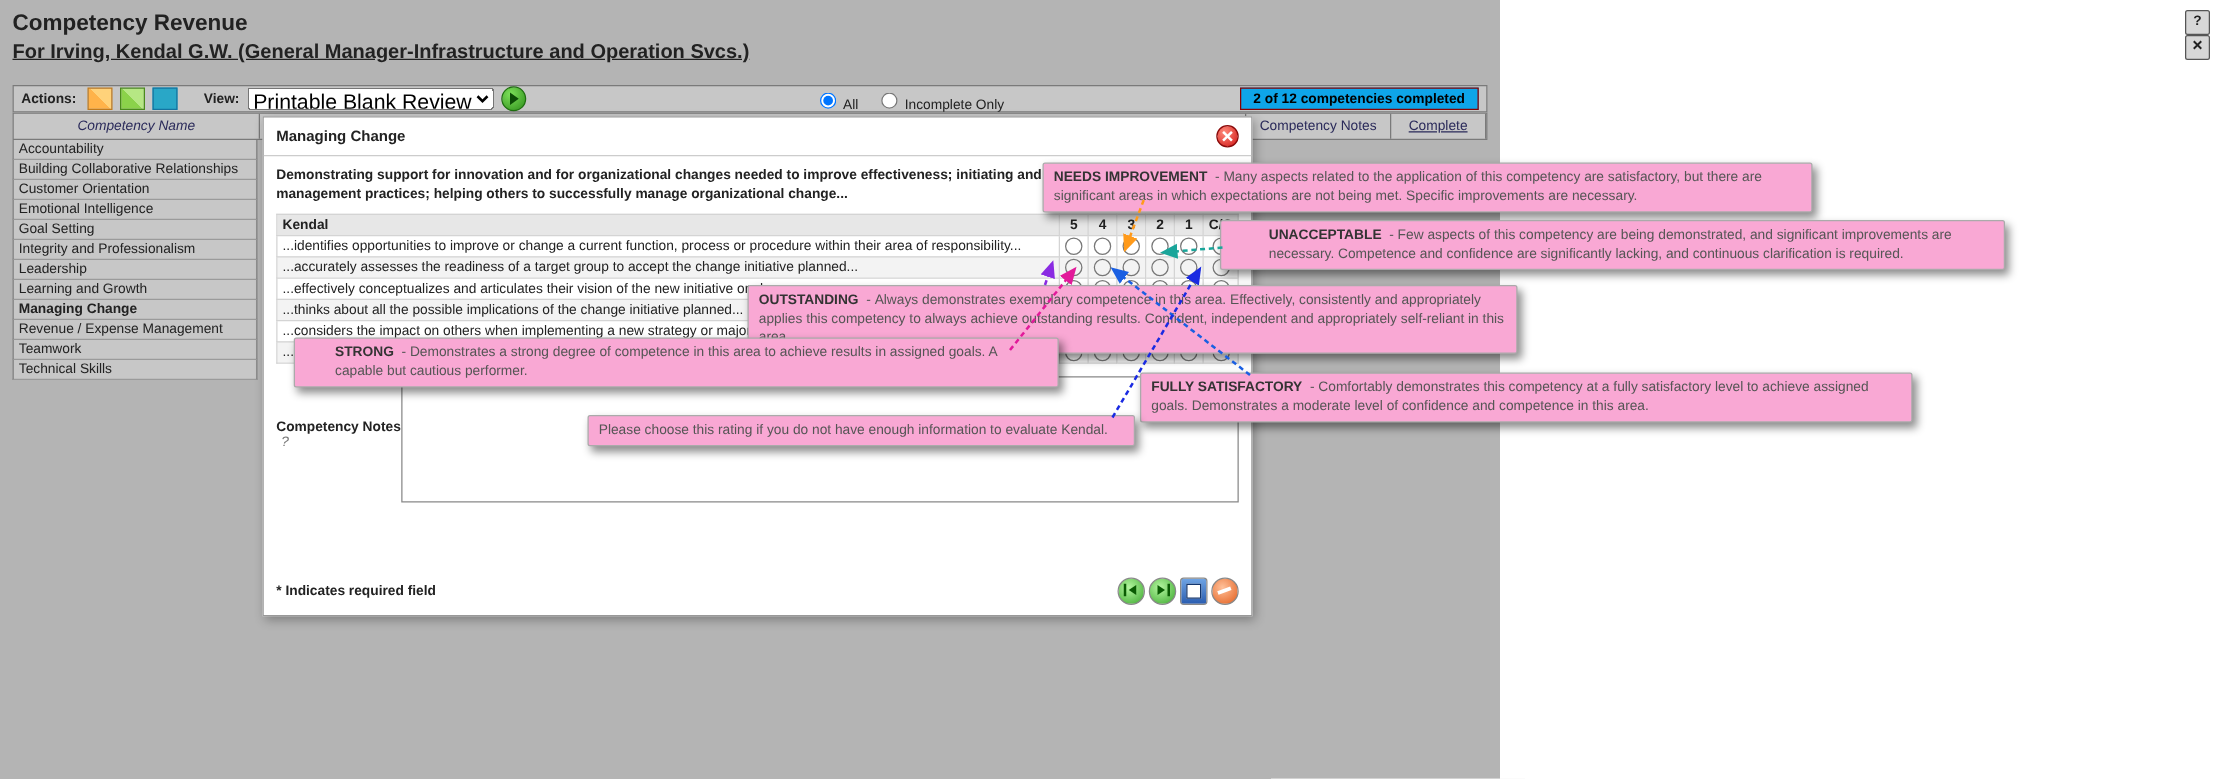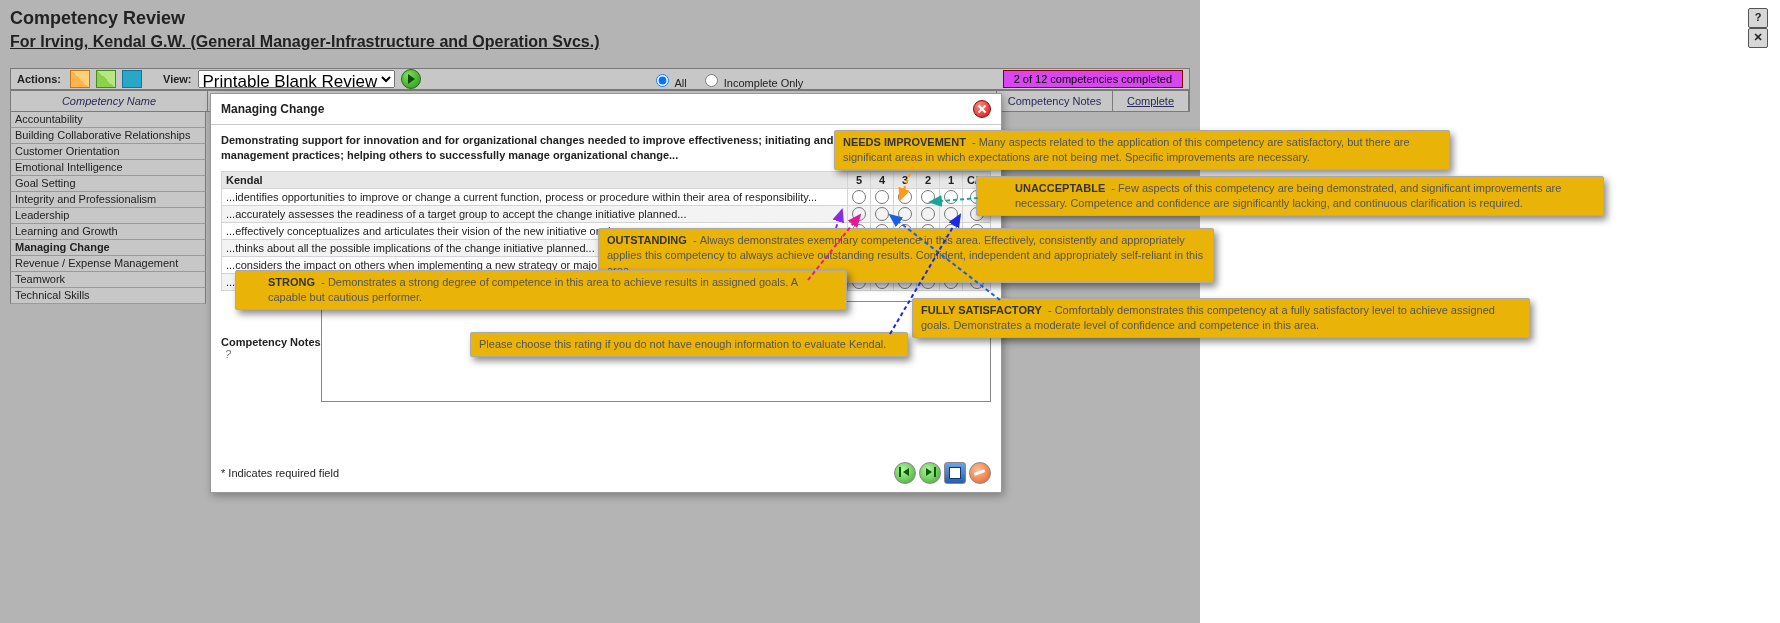--- a/index.html
+++ b/index.html
@@ -16,21 +16,21 @@
   .toolbar .lab{font-weight:bold;padding:0 6px;}
   .toolbar .ico{display:inline-block;width:18px;height:16px;margin:0 3px;cursor:pointer;vertical-align:middle;}
   .pencil-orange{background:linear-gradient(45deg,#ffb34a 50%,#ffd27a 50%);border:1px solid #c07a1b;}
   .pencil-green{background:linear-gradient(45deg,#8bd24a 50%,#b6e784 50%);border:1px solid #4a8b1b;}
   .printer{background:#29a7c7;border:1px solid #1474a0;}
   .toolbar select{font-size:17px;height:18px;}
   .go-btn{display:inline-block;width:18px;height:18px;border-radius:50%;background:radial-gradient(circle at 35% 30%,#7de05a,#2f8f1b);border:1px solid #1f6f10;margin-left:6px;cursor:pointer;position:relative;}
   .go-btn:after{content:"";position:absolute;left:6px;top:4px;border-left:7px solid #0c4c06;border-top:5px solid transparent;border-bottom:5px solid transparent;}
   .radio-grp{position:absolute;left:640px;top:2px;}
   .radio-grp label{margin-right:10px;}
-  .progress-badge{position:absolute;right:6px;top:1px;background:#d946ef;color:#000;font-weight:normal;padding:2px 10px;border:1px solid #800;}
+  .progress-badge{position:absolute;right:6px;top:1px;background:#0ea5e9;color:#000;font-weight:bold;padding:2px 10px;border:1px solid #800;}
   
   .col-headers{position:absolute;left:10px;top:90px;width:1180px;height:22px;border:1px solid #7a7a7a;background:#c7c7c7;display:flex;box-sizing:border-box;}
   .col-headers .col{border-right:1px solid #7a7a7a;font-size:11px;color:#2a2a5a;text-align:center;line-height:20px;}
   .col-name{width:196px;font-style:italic;}
   .col-mid{flex:1;}
   .col-notes{width:115px;}
   .col-complete{width:75px;text-decoration:underline;}
   
   .comp-list{position:absolute;left:10px;top:112px;width:196px;}
   .comp-list .row{height:15px;line-height:15px;padding:0 4px;border-bottom:1px solid #9a9a9a;border-left:1px solid #7a7a7a;border-right:1px solid #7a7a7a;background:#c7c7c7;font-size:11px;cursor:pointer;white-space:nowrap;overflow:hidden;}
@@ -52,46 +52,46 @@
   .beh-table td.rad{text-align:center;width:22px;padding:0;}
   .rb{appearance:none;width:12px;height:12px;border:1px solid #777;border-radius:50%;display:inline-block;vertical-align:middle;cursor:pointer;}
   .beh-table tr:nth-child(even) td{background:#f3f3f3;}
   
   .notes-row{display:flex;align-items:flex-start;margin-top:10px;}
   .notes-lbl{width:100px;font-weight:bold;font-size:11px;padding-top:35px;}
   .notes-lbl .q{font-weight:normal;font-style:italic;color:#777;margin-left:4px;cursor:help;}
   .notes-ta{flex:1;height:95px;border:1px solid #888;resize:none;font-family:inherit;font-size:11px;}
   
   .modal-ftr{position:absolute;left:10px;right:10px;bottom:8px;display:flex;align-items:center;}
-  .req{font-weight:normal;font-size:11px;flex:1;}
+  .req{font-weight:bold;font-size:11px;flex:1;}
   .ftr-ico{width:20px;height:20px;border-radius:50%;margin-left:3px;display:inline-block;cursor:pointer;border:1px solid #888;position:relative;}
   .ftr-prev{background:radial-gradient(circle at 40% 35%,#b4f6a0,#3aa72c);}
   .ftr-prev:after{content:"";position:absolute;right:6px;top:5px;border-right:6px solid #0a5b03;border-top:4px solid transparent;border-bottom:4px solid transparent;}
   .ftr-prev:before{content:"";position:absolute;left:4px;top:4px;width:2px;height:10px;background:#0a5b03;}
   .ftr-next{background:radial-gradient(circle at 40% 35%,#b4f6a0,#3aa72c);}
   .ftr-next:after{content:"";position:absolute;left:6px;top:5px;border-left:6px solid #0a5b03;border-top:4px solid transparent;border-bottom:4px solid transparent;}
   .ftr-next:before{content:"";position:absolute;right:4px;top:4px;width:2px;height:10px;background:#0a5b03;}
   .ftr-save{border-radius:3px;background:linear-gradient(#6fa4e4,#2a5db0);}
   .ftr-save:after{content:"";position:absolute;left:4px;top:4px;width:10px;height:10px;background:#fff;border:1px solid #12356d;}
   .ftr-cancel{background:radial-gradient(circle at 40% 35%,#ffc19a,#e25c1a);}
   .ftr-cancel:after{content:"";position:absolute;left:4px;top:8px;width:11px;height:3px;background:#fff;transform:rotate(-20deg);}
   
-  .callout{position:absolute;background:#eab308;border:1px solid #aaa;box-shadow:3px 4px 7px rgba(0,0,0,.45);padding:4px 8px;font-size:11px;line-height:1.35;color:#555;border-radius:2px;}
+  .callout{position:absolute;background:#f9a8d4;border:1px solid #aaa;box-shadow:3px 4px 7px rgba(0,0,0,.45);padding:4px 8px;font-size:11px;line-height:1.35;color:#555;border-radius:2px;}
   .callout b{color:#333;}
   
   .ann-svg{position:absolute;left:0;top:0;width:1780px;height:623px;pointer-events:none;}
 </style>
 </head>
 <body>
 
 <div class="page">
   <div class="bg-grey"></div>
 
   <div class="hdr">
-    <h1>Competency Review</h1>
+    <h1>Competency Revenue</h1>
     <h2>For Irving, Kendal G.W. (General Manager-Infrastructure and Operation Svcs.)</h2>
   </div>
   <div class="hdr-icons">
     <span>?</span>
     <span>✕</span>
   </div>
 
   <div class="toolbar">
     <span class="lab">Actions:</span>
     <span class="ico pencil-orange"></span>

